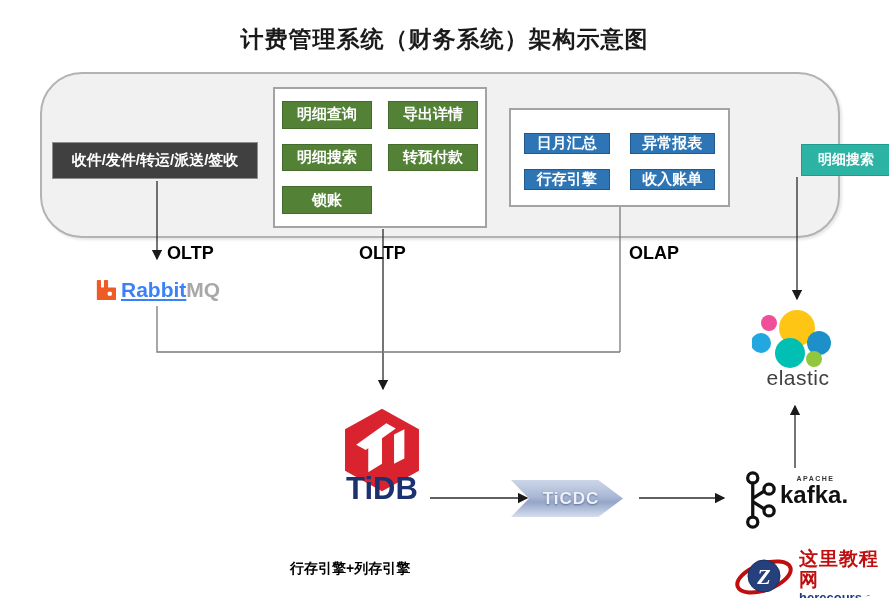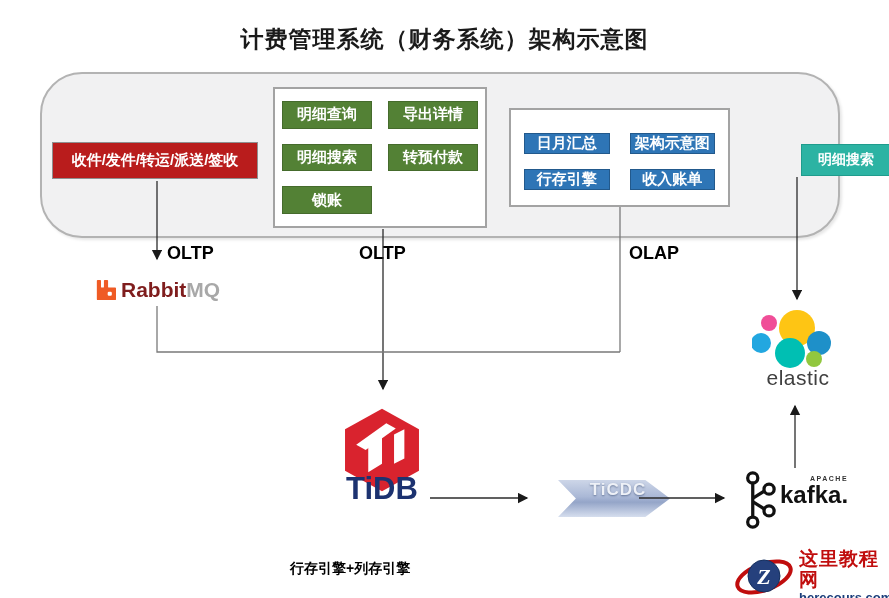--- a/index.html
+++ b/index.html
@@ -1,62 +1,62 @@
 <!DOCTYPE html>
 <html><head>
 <meta charset="utf-8">
 <style>
   html,body{margin:0;padding:0;background:#fff;}
   #canvas{position:relative;width:889px;height:598px;background:#fff;overflow:hidden;
-          font-family:"Liberation Sans","DejaVu Sans",sans-serif;}
+          font-family:"Liberation Sans","DejaVu Sans",sans-serif;border-radius:32px;}
   .abs{position:absolute;}
 
   .title{top:24px;left:0;width:889px;text-align:center;font-size:23px;font-weight:bold;
          color:#1a1a1a;letter-spacing:1px;}
 
   .big-container{left:40px;top:72px;width:796px;height:162px;background:#f1f1f2;
          border:2px solid #b3b3b3;border-radius:42px;box-shadow:2px 2px 3px rgba(0,0,0,0.10);}
 
   .node{display:flex;align-items:center;justify-content:center;color:#fff;font-weight:bold;
         font-size:15px;box-sizing:border-box;text-align:center;}
-  .gray-box{left:52px;top:142px;width:206px;height:37px;background:#b91c1c;border:1px solid #8f8f8f;}
+  .gray-box{left:52px;top:142px;width:206px;height:37px;background:#404040;border:1px solid #8f8f8f;}
   .teal-box{left:753px;top:144px;width:90px;height:32px;background:#2cb3a3;border:1px solid #1f9c8d;font-size:14px;margin-left:48px;}
 
   .panel{background:#fff;border:2px solid #a3a3a3;box-sizing:border-box;display:grid;}
   .green-panel{left:273px;top:87px;width:214px;height:141px;grid-template-columns:1fr 1fr;
         column-gap:16px;row-gap:15px;padding:12px 7px;}
   .green-panel .node{background:#538135;border:1px solid #456b2c;}
   .blue-panel{left:509px;top:108px;width:221px;height:99px;grid-template-columns:1fr 1fr;
         column-gap:20px;row-gap:15px;padding:23px 13px;}
   .blue-panel .node{background:#2e75b6;border:1px solid #22598c;}
 
   .flow-label{font-size:18px;font-weight:bold;color:#000;}
 
   .rabbitmq{left:96px;top:278px;display:flex;align-items:center;gap:5px;}
   .rabbitmq .wordmark{font-size:21px;font-weight:600;}
-  .rabbitmq .p1{color:#7f1d1d;}
+  .rabbitmq .p1{color:#3b82f6;text-decoration:underline;}
   .rabbitmq .p2{color:#a8a8a8;}
 
   .elastic-text{left:748px;top:366px;width:100px;text-align:center;font-size:21px;
         font-weight:500;color:#404040;letter-spacing:0.5px;}
 
   .tidb-text{left:330px;top:471px;width:104px;text-align:center;font-size:31px;
         font-weight:bold;color:#1c3270;}
 
   .footnote{left:290px;top:560px;width:200px;font-size:14px;
         font-weight:bold;color:#000000;}
 
-  .ticdc{left:558px;top:480px;width:112px;height:37px;
+  .ticdc{left:511px;top:480px;width:112px;height:37px;
         background:linear-gradient(180deg,#cdd6e8 0%,#aab8d6 45%,#94a5c8 60%,#d6deee 100%);
         clip-path:polygon(0% 0%,78% 0%,100% 50%,78% 100%,0% 100%,16% 50%);
-        display:flex;align-items:flex-start;justify-content:center;}
+        display:flex;align-items:center;justify-content:center;}
   .ticdc span{color:#eef1f7;font-weight:bold;font-size:17px;letter-spacing:1px;
         padding-left:8px;text-shadow:0 1px 2px rgba(40,60,100,0.55);}
 
-  .kafka-block{left:780px;top:475px;display:flex;flex-direction:column;align-items:flex-end;}
+  .kafka-block{left:780px;top:475px;display:flex;flex-direction:column;align-items:center;}
   .kafka-apache{font-size:7px;letter-spacing:1.5px;color:#333;font-weight:bold;margin-left:3px;}
   .kafka-word{font-size:24px;font-weight:bold;color:#111;line-height:1.05;letter-spacing:0px;}
 
   .watermark{left:735px;top:549px;display:flex;align-items:center;}
   .wm-text{margin-left:2px;display:flex;flex-direction:column;}
   .wm-name{font-size:19px;font-weight:bold;color:#c00d0d;line-height:1.1;letter-spacing:1px;}
   .wm-domain{font-size:13px;font-weight:bold;color:#1b3d7a;line-height:1.15;}
 
   svg{display:block;}
   .connectors{left:0;top:0;pointer-events:none;}
@@ -75,21 +75,21 @@
   <div class="abs panel green-panel">
     <div class="node">明细查询</div>
     <div class="node">导出详情</div>
     <div class="node">明细搜索</div>
     <div class="node">转预付款</div>
     <div class="node">锁账</div>
   </div>
 
   <div class="abs panel blue-panel">
     <div class="node">日月汇总</div>
-    <div class="node">架构示意图</div>
+    <div class="node">异常报表</div>
     <div class="node">行存引擎</div>
     <div class="node">收入账单</div>
   </div>
 
   <div class="abs node teal-box">明细搜索</div>
 
   <div class="abs flow-label" style="left:167px;top:243px;">OLTP</div>
   <div class="abs flow-label" style="left:359px;top:243px;">OLTP</div>
   <div class="abs flow-label" style="left:629px;top:243px;">OLAP</div>
 

